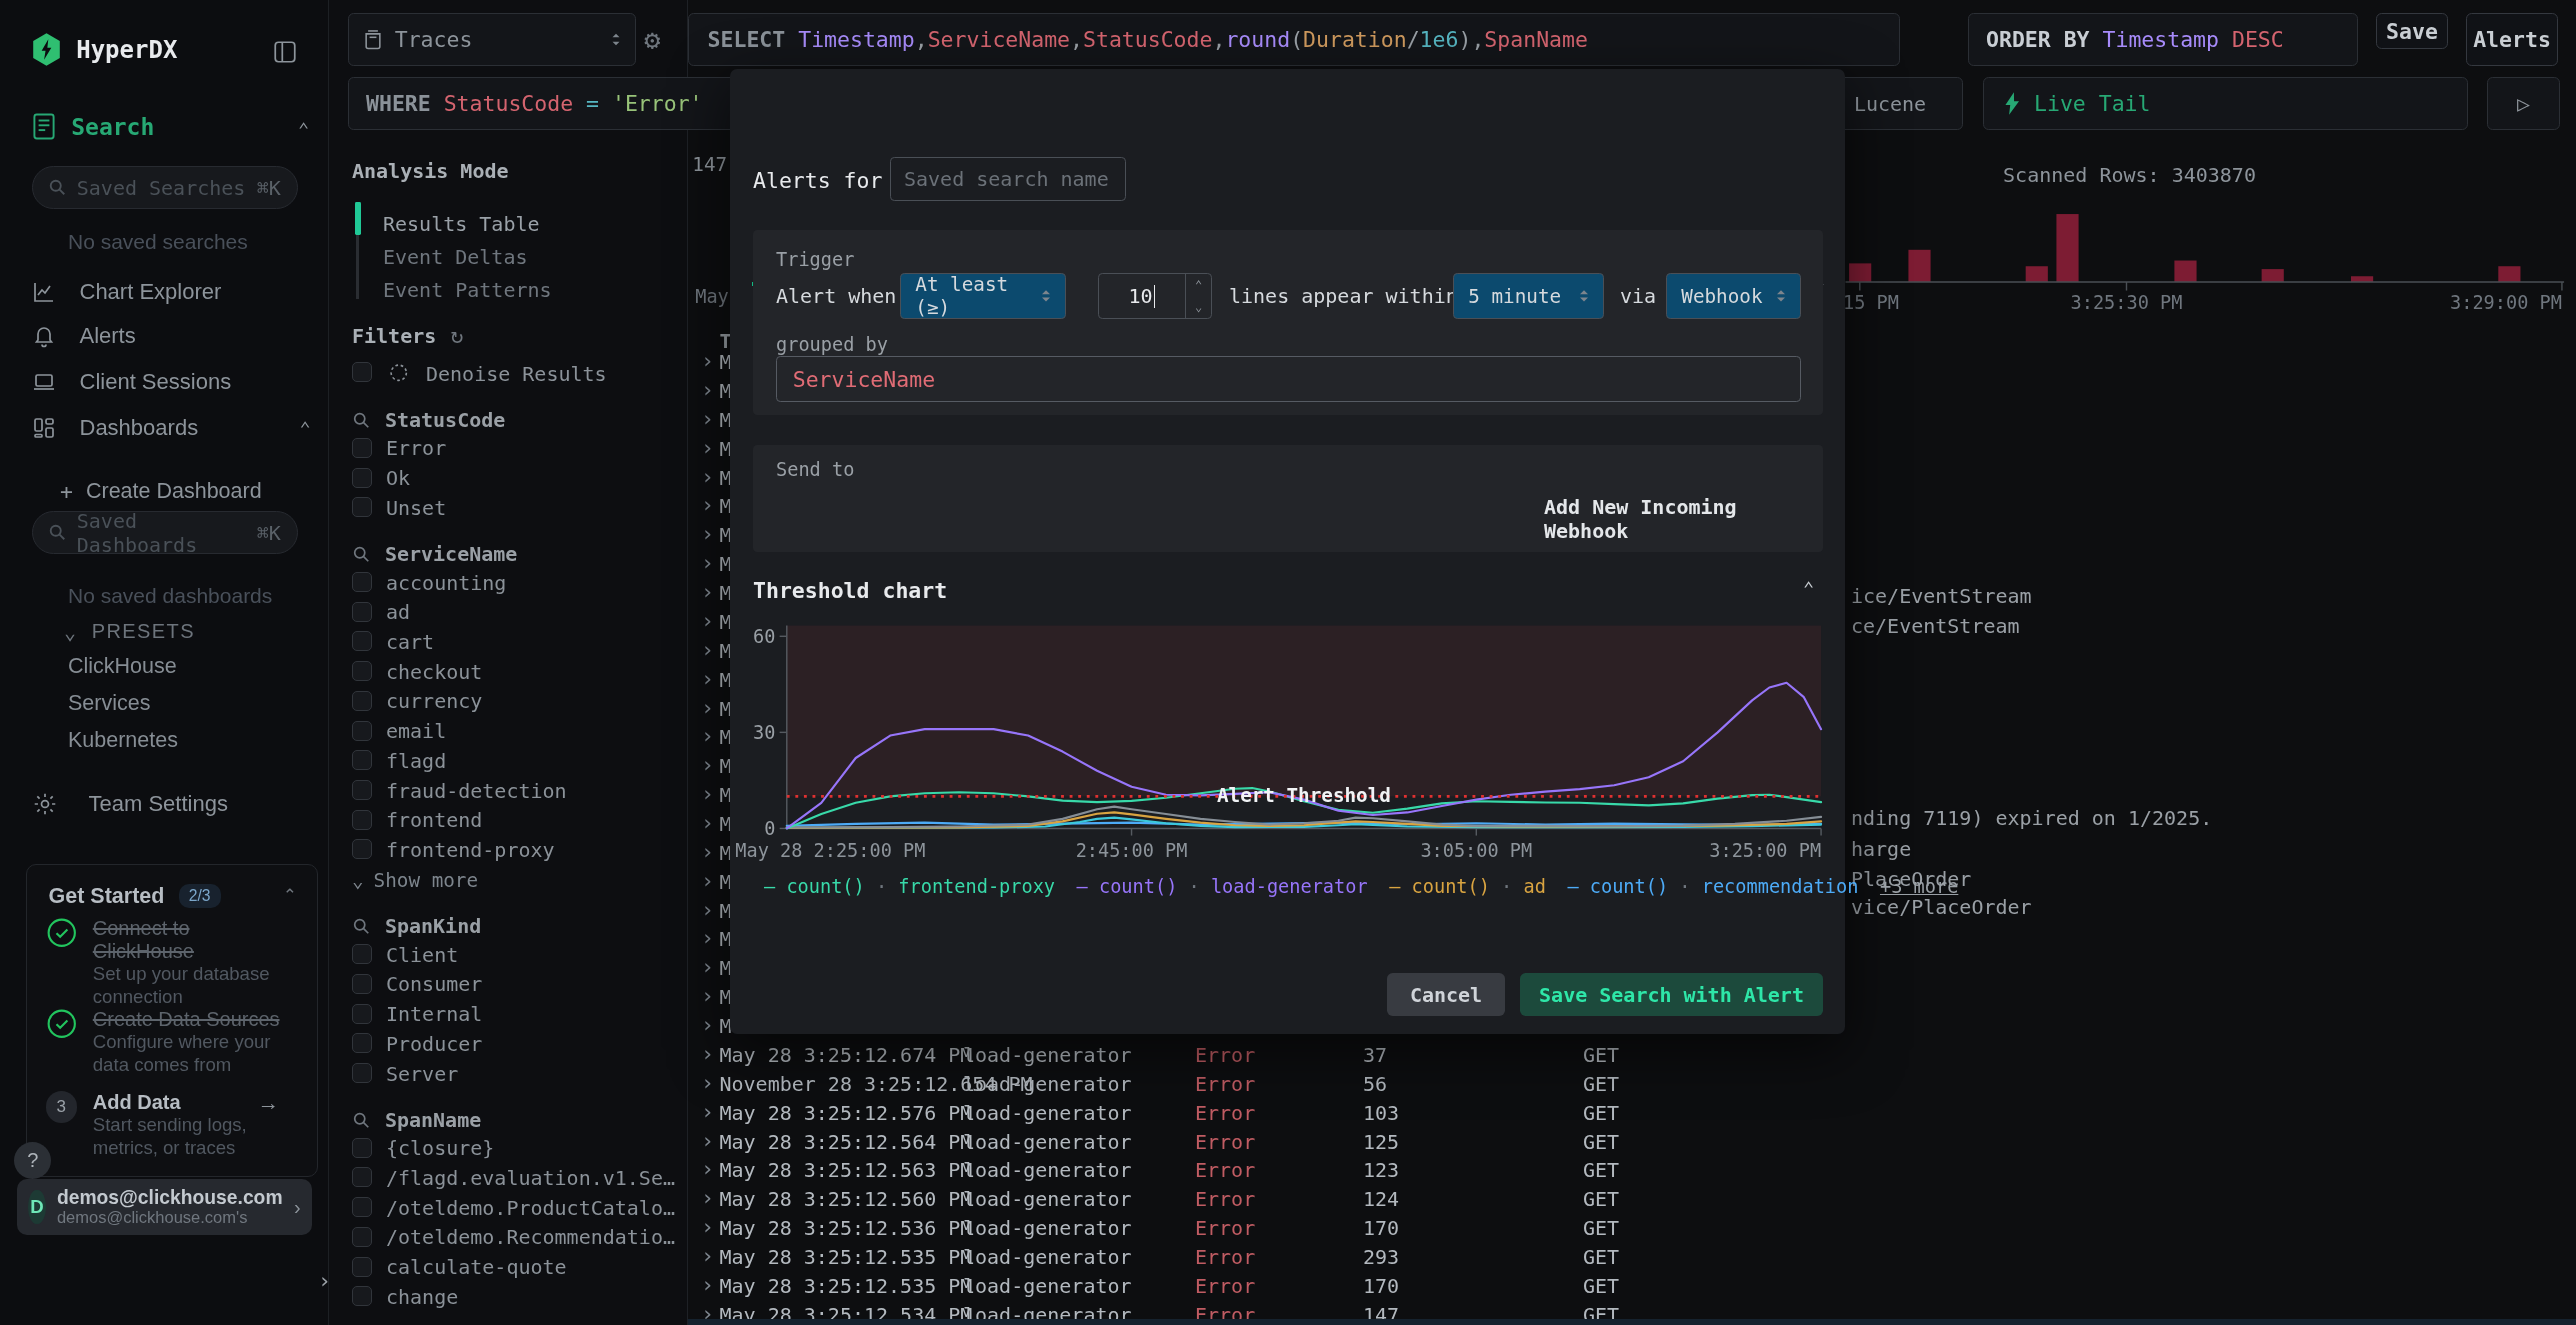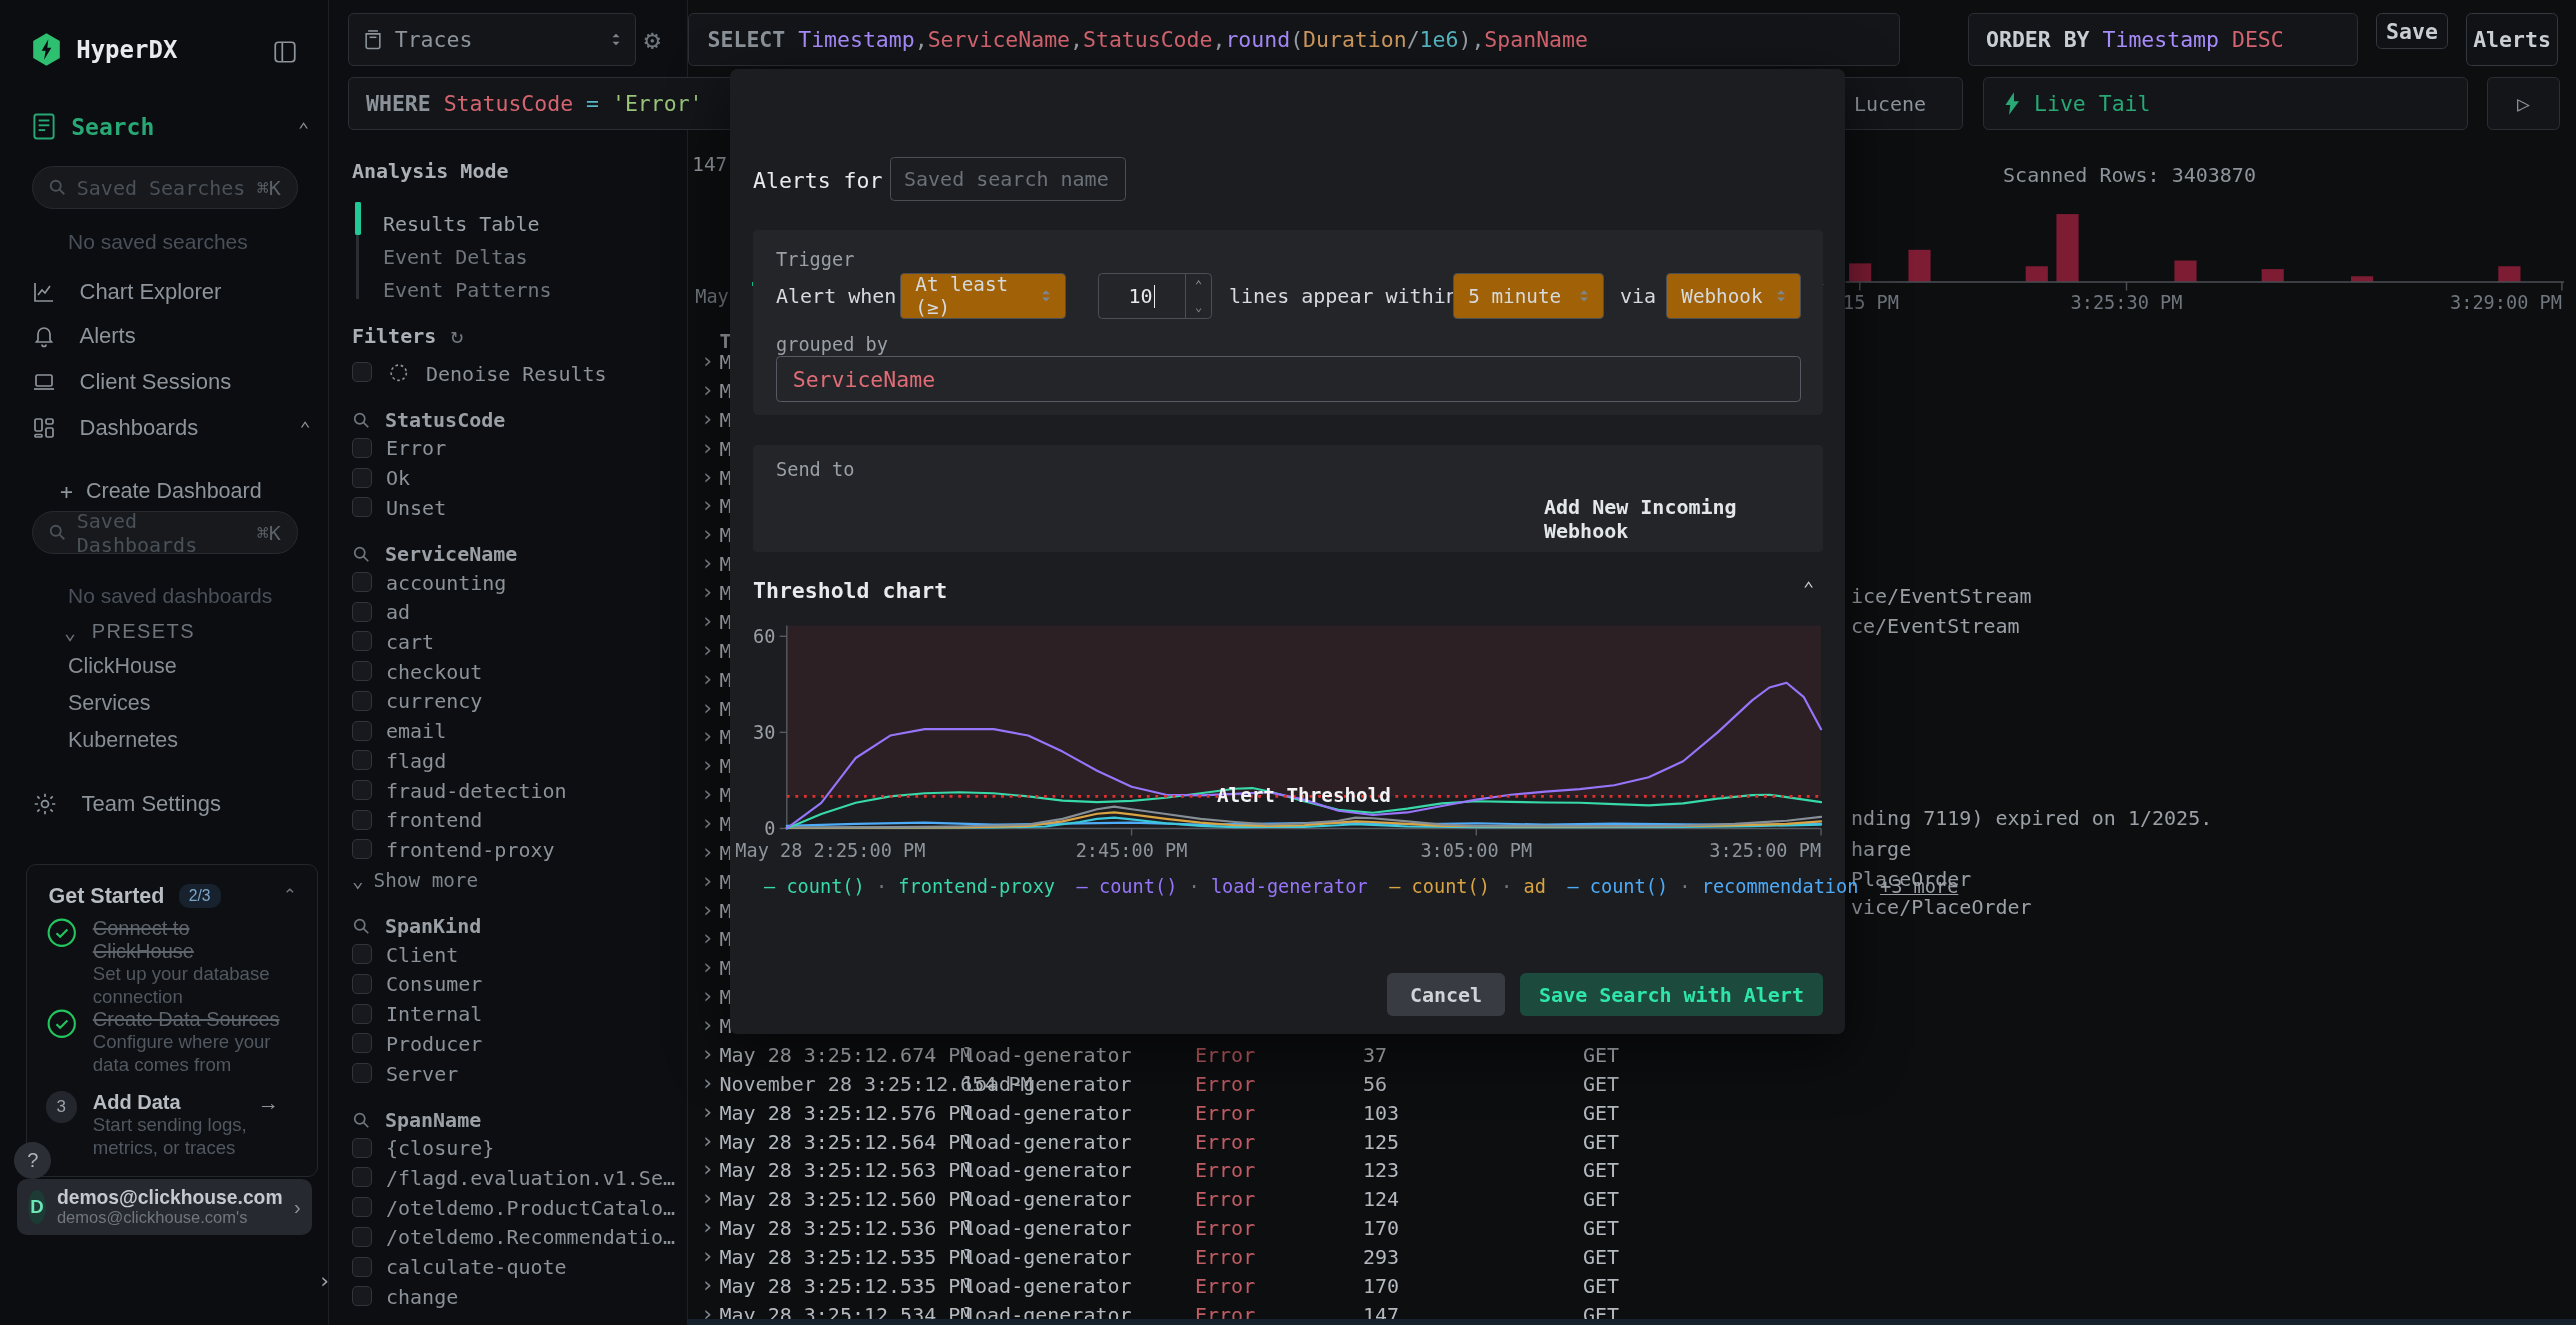--- a/index.html
+++ b/index.html
@@ -57,21 +57,21 @@
   #saved-dash-pill{left:31.5px;top:511px;width:266px;height:43px}
   .pill .kbd{margin-left:auto;color:#5a6168}
   .side-empty{color:#49505a;font-size:21px}
   #no-saved-searches{left:68px;top:230px}
   #no-saved-dashboards{left:68px;top:584px}
   .nav-item{position:absolute;left:31.5px;display:flex;align-items:center;gap:24px;
             color:#8d949b;font-size:22px;cursor:pointer}
   #create-dash{left:60px;top:479px;display:flex;gap:13px;color:#8d949b;font-size:21.5px;cursor:pointer}
   #presets-row{left:64px;top:620px;display:flex;gap:14.3px;color:#6d747c;font-size:20px;letter-spacing:1.4px;cursor:pointer}
   .preset-item{position:absolute;left:68px;color:#868d94;font-size:21.5px;cursor:pointer}
-  #team-settings{left:31.5px;top:791px;display:flex;align-items:center;gap:24px;color:#8d949b;font-size:22px;cursor:pointer}
+  #team-settings{left:31.5px;top:791px;display:flex;align-items:center;gap:31px;color:#8d949b;font-size:22px;cursor:pointer}
   #gs-card{left:26px;top:864px;width:292px;height:313px;border:1.4px solid #23262b;border-radius:10px;background:#0e0f12}
   #gs-head{position:absolute;left:21.5px;top:18.6px;display:flex;align-items:center;gap:14.3px}
   #gs-title{font-size:21.5px;font-weight:700;color:#b7bdc3}
   #gs-badge{background:#18222e;color:#7ba6c9;font-size:15.7px;padding:2.9px 10px;border-radius:10px}
   #gs-chev{position:absolute;right:20px;top:20px;color:var(--dim2);font-size:17px}
   .gs-step{position:absolute;left:18.6px;display:flex;gap:15.7px}
   .gs-ico{flex:0 0 31.5px}
   .gs-title{font-size:20px;color:#5d646c;text-decoration:line-through}
   .gs-title.active{color:#b7bdc3;font-weight:700;text-decoration:none}
   .gs-desc{font-size:18.6px;color:#515861;line-height:1.22}
@@ -126,21 +126,21 @@
                 color:#6b7178;font-size:20px}
   #m-tab{position:absolute;left:37px;top:173px;display:flex;gap:18.6px;font-size:21.5px;cursor:pointer}
   #m-tab .plus{color:#34d399}
   #m-tab .lbl{color:#e8eaed;font-weight:700}
   #m-tab-line{position:absolute;left:21.5px;top:215px;width:1072px;height:1.4px;background:#3a3e43}
   #m-tab-green{position:absolute;left:21.5px;top:213px;width:169px;height:3.6px;background:#12b981}
   .m-section{position:absolute;left:23px;width:1070px;background:var(--section);border-radius:4.3px}
   #sec-trigger{top:161px;height:185px}
   #sec-send{top:376px;height:107px}
   .sec-label{position:absolute;left:23px;font-size:18.6px;color:#9aa0a6}
-  .msel{position:absolute;background:#a16207;border:1.4px solid #4a4f56;border-radius:4.3px;height:46px;
+  .msel{position:absolute;background:#0c4a6e;border:1.4px solid #4a4f56;border-radius:4.3px;height:46px;
         display:flex;align-items:center;padding:0 14.3px;font-size:19.3px;color:#d6dade;cursor:pointer}
   .msel .updown{margin-left:auto;transform:scale(.8)}
   .m-inline{position:absolute;font-size:20px;color:#d6dade}
   #num-input{position:absolute;left:345px;top:43px;width:114px;height:46px;border:1.4px solid #4a4f56;
              border-radius:4.3px;display:flex;align-items:stretch;background:#232529}
   #num-val{flex:1;display:flex;align-items:center;justify-content:center;font-size:20px;color:#e8eaed}
   .caret{display:inline-block;width:1.4px;height:23px;background:#e8eaed;margin-left:1.4px}
   #num-spin{width:26px;border-left:1.4px solid #4a4f56;display:flex;flex-direction:column}
   #num-spin div{flex:1;display:flex;align-items:center;justify-content:center;color:#8d949b;font-size:12px;cursor:pointer}
   #gb-input{position:absolute;left:23px;top:126px;width:1025px;height:46px;border:1.4px solid #565b63;

